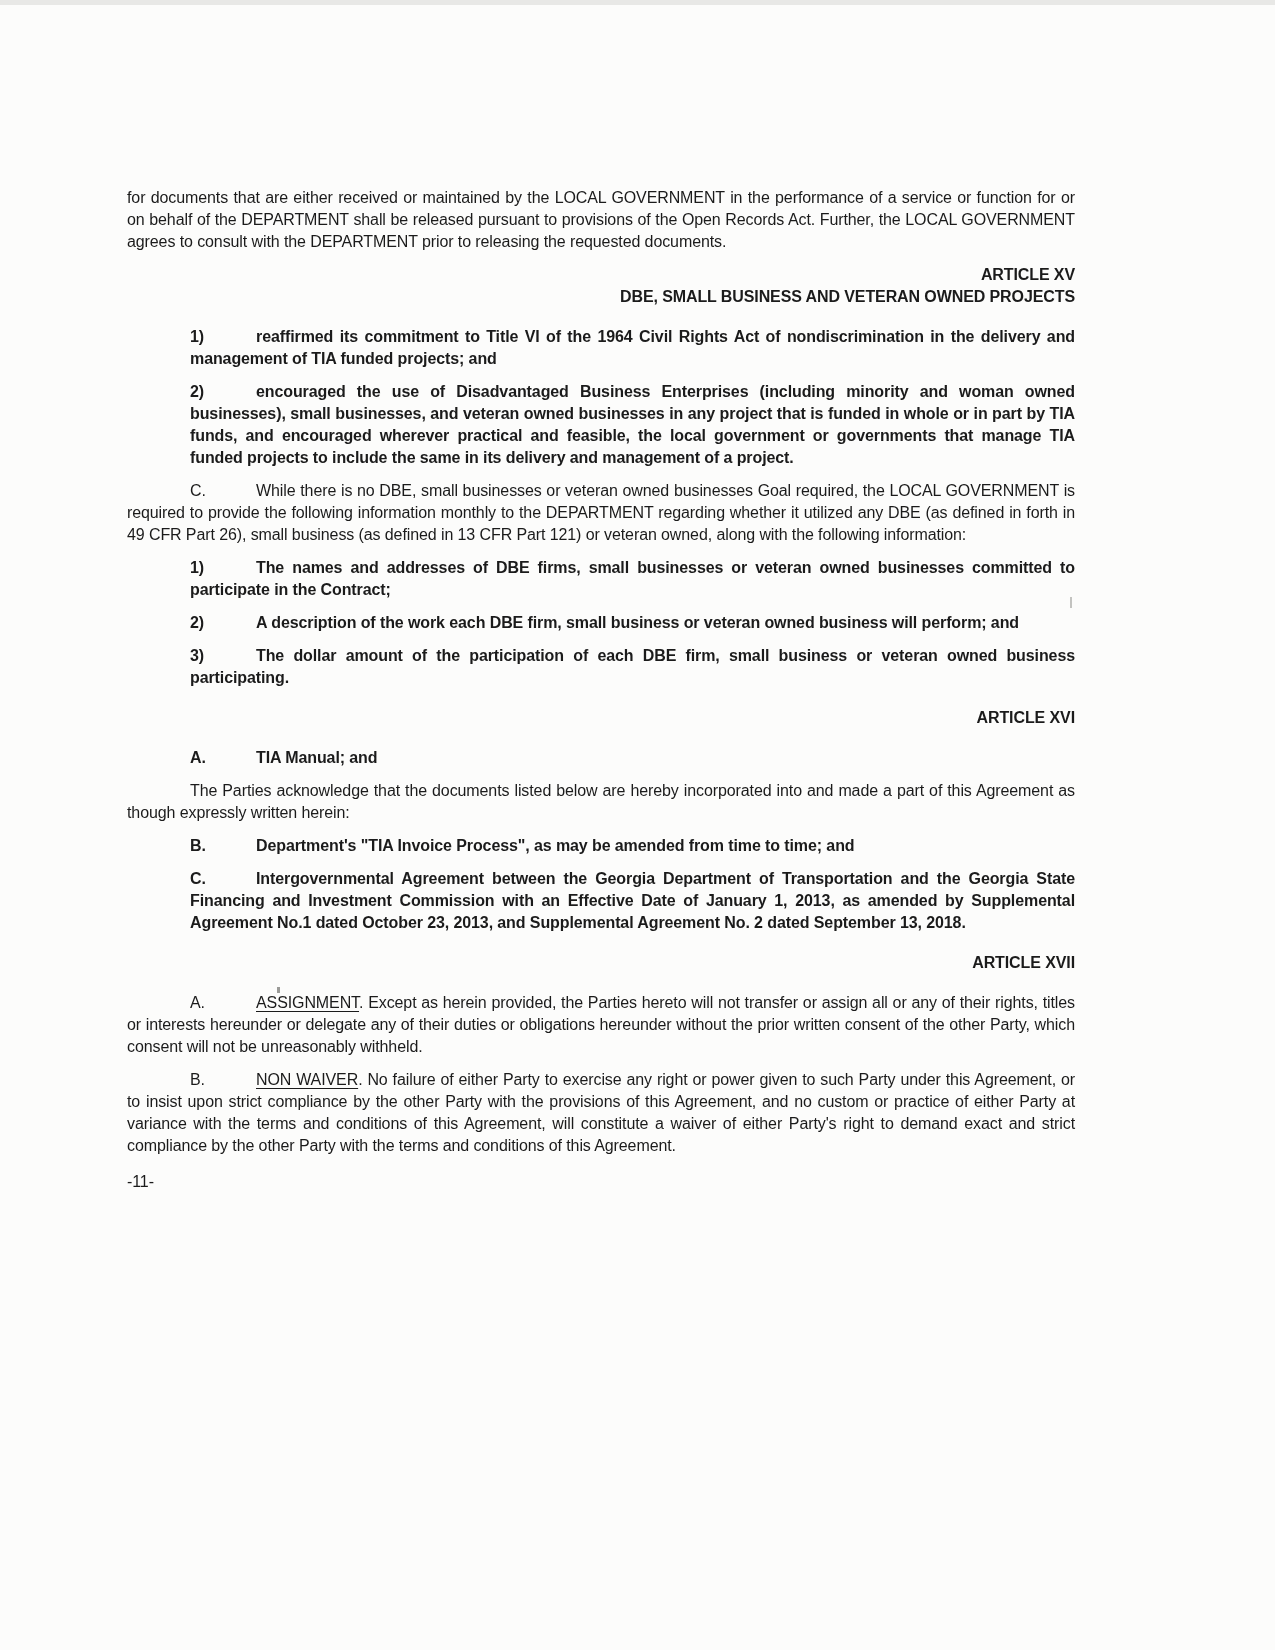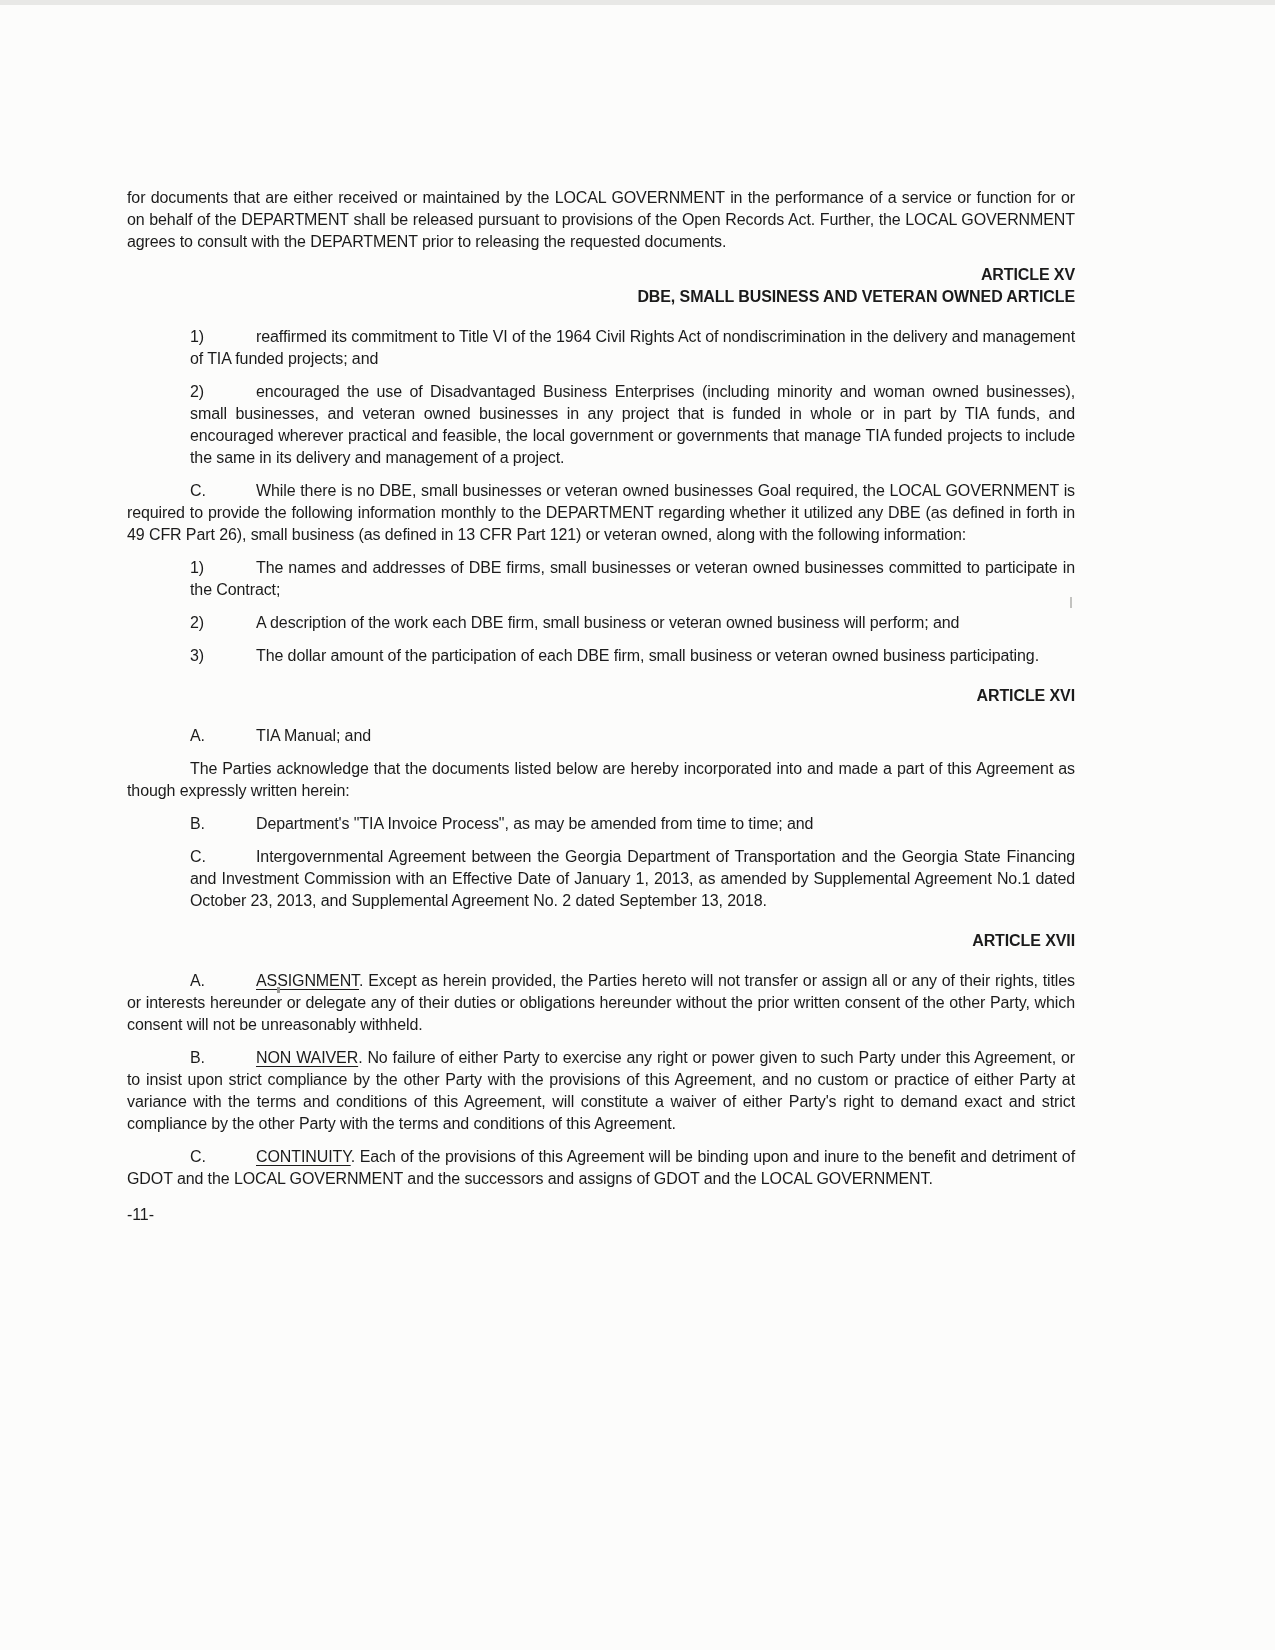--- a/index.html
+++ b/index.html
@@ -15,21 +15,21 @@
     line-height: 22px;
     letter-spacing: -0.1px;
     box-sizing: border-box;
     padding: 182px 200px 0 127px;
     overflow: hidden;
   }
   .para { margin: 0 0 11px 0; }
   .justify { text-align: justify; }
   .indent { text-indent: 63px; }
   .marker { display: inline-block; width: 66px; text-indent: 0; }
-  .sub { margin-left: 63px; }
+  .sub { margin-left: 63px; font-weight: bold; }
   .heading-block {
     margin: 10px 0 18px 0;
     text-align: right;
     font-weight: 700;
   }
   .article-heading {
     margin: 18px 0 18px 0;
     text-align: right;
     font-weight: 700;
   }
@@ -54,21 +54,21 @@
 </style>
 </head>
 <body>
 
 <div class="page">
 
   <p class="para justify">for documents that are either received or maintained by the LOCAL GOVERNMENT in the performance of a service or function for or on behalf of the DEPARTMENT shall be released pursuant to provisions of the Open Records Act.  Further, the LOCAL GOVERNMENT agrees to consult with the DEPARTMENT prior to releasing the requested documents.</p>
 
   <div class="heading-block">
     <div>ARTICLE XV</div>
-    <div>DBE, SMALL BUSINESS AND VETERAN OWNED ARTICLE</div>
+    <div>DBE, SMALL BUSINESS AND VETERAN OWNED PROJECTS</div>
   </div>
 
 
   <p class="para sub justify"><span class="marker">1)</span><span>reaffirmed its commitment to Title VI of the 1964 Civil Rights Act of nondiscrimination in the delivery and management of TIA funded projects; and</span></p>
 
   <p class="para sub justify"><span class="marker">2)</span><span>encouraged the use of Disadvantaged Business Enterprises (including minority and woman owned businesses), small businesses, and veteran owned businesses in any project that is funded in whole or in part by TIA funds, and encouraged wherever practical and feasible, the local government or governments that manage TIA funded projects to include the same in its delivery and management of a project.</span></p>
 
 
   <p class="para indent justify"><span class="marker">C.</span><span>While there is no DBE, small businesses or veteran owned businesses Goal required, the LOCAL GOVERNMENT is required to provide the following information monthly to the DEPARTMENT regarding whether it utilized any DBE (as defined in forth in 49 CFR Part 26), small business (as defined in 13 CFR Part 121) or veteran owned, along with the following information:</span></p>
 
@@ -87,20 +87,19 @@
   <p class="para sub"><span class="marker">B.</span><span>Department's "TIA Invoice Process", as may be amended from time to time; and</span></p>
 
   <p class="para sub justify"><span class="marker">C.</span><span>Intergovernmental Agreement between the Georgia Department of Transportation and the Georgia State Financing and Investment Commission with an Effective Date of January 1, 2013, as amended by Supplemental Agreement No.1 dated October 23, 2013, and Supplemental Agreement No. 2 dated September 13, 2018.</span></p>
 
   <div class="article-heading">ARTICLE XVII</div>
 
   <p class="para indent justify"><span class="marker">A.</span><span class="underline">ASSIGNMENT</span><span>.  Except as herein provided, the Parties hereto will not transfer or assign all or any of their rights, titles or interests hereunder or delegate any of their duties or obligations hereunder without the prior written consent of the other Party, which consent will not be unreasonably withheld.</span></p>
 
   <p class="para indent justify"><span class="marker">B.</span><span class="underline">NON WAIVER</span><span>.  No failure of either Party to exercise any right or power given to such Party under this Agreement, or to insist upon strict compliance by the other Party with the provisions of this Agreement, and no custom or practice of either Party at variance with the terms and conditions of this Agreement, will constitute a waiver of either Party's right to demand exact and strict compliance by the other Party with the terms and conditions of this Agreement.</span></p>
 
-  <p class="para indent justify"><span class="marker">C.</span><span class="underline">CONTINUITY</span><span>.  Each of the provisions of this Agreement will be binding upon and inure to the benefit and detriment of GDOT and the LOCAL GOVERNMENT and the successors and assigns of GDOT and the LOCAL GOVERNMENT.</span></p>
 
   <div class="page-number">-11-</div>
 
   <div class="artifact-tick"></div>
   <div class="artifact-dot"></div>
 
 </div>
 
 </body></html>

